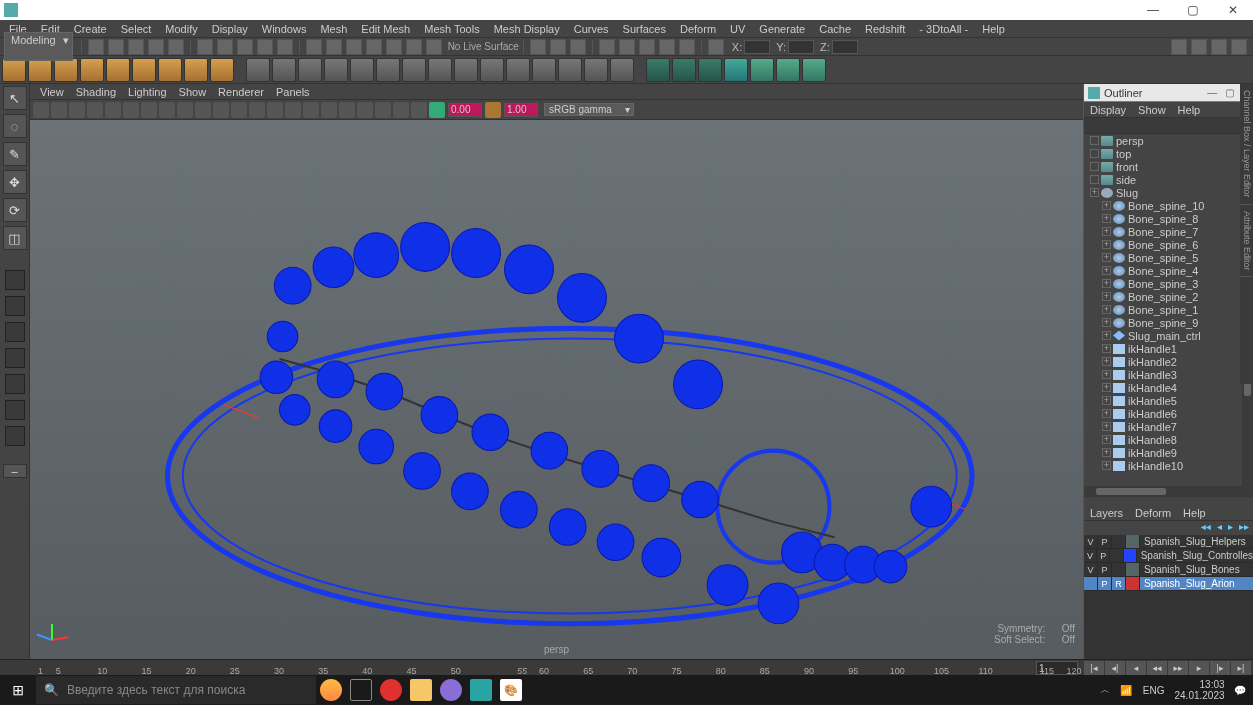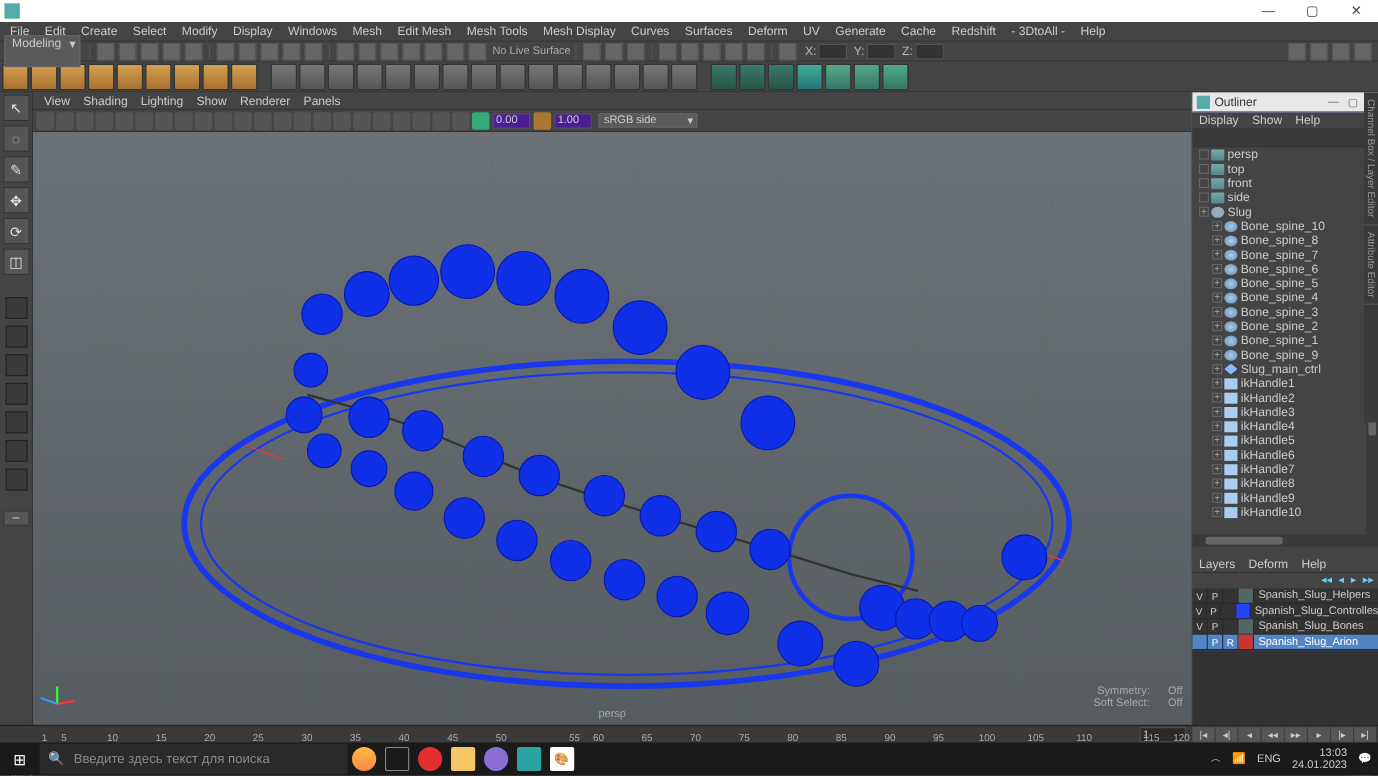--- a/index.html
+++ b/index.html
@@ -31,21 +31,21 @@
 .toolbox { width:30px; background:#444; border-right:1px solid #333; display:flex; flex-direction:column; align-items:center; padding-top:2px; gap:4px; }
 .toolbox-btn { width:24px; height:24px; background:#555; border:1px solid #333; display:flex; align-items:center; justify-content:center; font-size:13px; color:#ddd; }
 .toolbox-sep { height:10px; }
 .toolbox-panel { width:20px; height:20px; background:#3a3a3a; border:1px solid #222; margin-top:2px; }
 
 .viewport-col { flex:1; display:flex; flex-direction:column; background:#444; }
 .panel-menubar { height:16px; background:#444; display:flex; align-items:center; font-size:11px; padding:0 4px; border-bottom:1px solid #333; }
 .panel-menubar .pm { padding:0 6px; }
 .panel-toolbar { height:20px; background:#444; display:flex; align-items:center; padding:0 2px; border-bottom:1px solid #333; }
 .pt-icon { width:16px; height:16px; background:#555; margin:0 1px; border-radius:2px; }
-.pt-input { width:34px; height:14px; background:#4c1d95; border:1px solid #555; color:#ccc; font-size:10px; padding:0 2px; margin:0 2px; }
+.pt-input { width:34px; height:14px; background:#be185d; border:1px solid #555; color:#ccc; font-size:10px; padding:0 2px; margin:0 2px; }
 .pt-select { background:#5a5a5a; color:#ccc; border:1px solid #666; font-size:10px; padding:0 14px 0 4px; margin-left:4px; position:relative; min-width:90px; }
 .pt-select::after { content:"▾"; position:absolute; right:3px; top:0; }
 .viewport { flex:1; background:linear-gradient(#6c7378,#565c60); position:relative; overflow:hidden; }
 .vp-label-persp { position:absolute; bottom:4px; left:50%; transform:translateX(-50%); color:#aaa; font-size:10px; }
 .vp-sym { position:absolute; bottom:14px; right:8px; color:#aaa; font-size:10px; text-align:right; }
 .vp-axis { position:absolute; left:14px; bottom:10px; width:30px; height:30px; }
 .vp-axis .ax { position:absolute; width:16px; height:2px; left:8px; top:20px; transform-origin:0 50%; }
 .vp-axis .axx { background:#f33; transform:rotate(-10deg); }
 .vp-axis .axy { background:#3f3; transform:rotate(-90deg); }
 .vp-axis .axz { background:#39f; transform:rotate(200deg); }
@@ -279,21 +279,21 @@
       <div class="pt-icon"></div>
       <div class="pt-icon"></div>
       <div class="pt-icon"></div>
       <div class="pt-icon"></div>
       <div class="pt-icon"></div>
       <div class="pt-icon"></div>
       <div class="pt-icon" style="background:#3a7"></div>
       <input class="pt-input" value="0.00" style="">
       <div class="pt-icon" style="background:#a73"></div>
       <input class="pt-input" value="1.00" style="">
-      <div class="pt-select">sRGB side</div>
+      <div class="pt-select">sRGB gamma</div>
     </div>
     <div class="viewport">
       <svg class="vp-svg" viewBox="0 0 1034 520">
 
         <g stroke="#4a7a4a" stroke-width="0.5" opacity="0.55">
           <line x1="80" y1="100" x2="1000" y2="370"></line>
             <line x1="60" y1="140" x2="980" y2="410"></line>
           <line x1="40" y1="180" x2="960" y2="450"></line>
             <line x1="150" y1="40" x2="120" y2="500"></line>
           <line x1="280" y1="30" x2="250" y2="510"></line>

